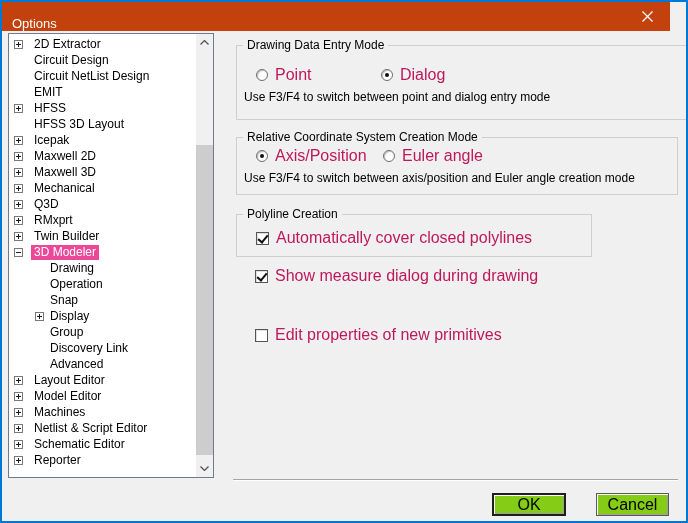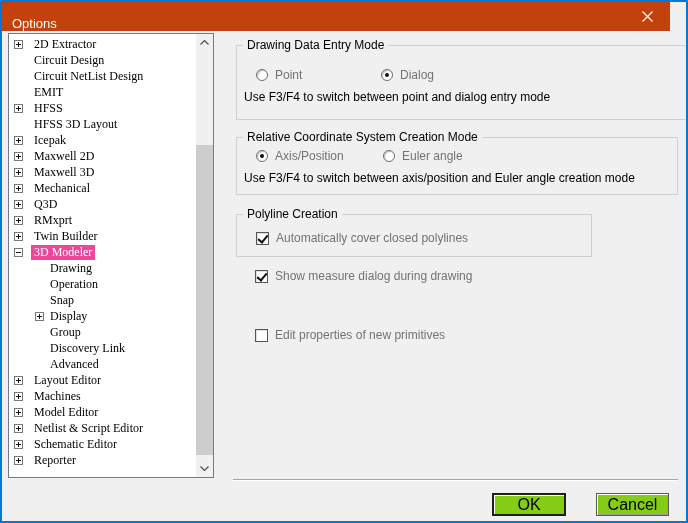--- a/index.html
+++ b/index.html
@@ -4,21 +4,21 @@
 <style>
   html,body{margin:0;padding:0;background:#d4d4d4;font-family:"Liberation Sans","DejaVu Sans",sans-serif;}
   *{box-sizing:border-box;}
   .dialog{position:relative;width:688px;height:523px;background:#f0f0f0;border:2px solid #0078d7;overflow:hidden;}
   
   .titlebar{position:absolute;left:0;top:0;right:16px;height:29px;background:#c2410c;display:flex;align-items:flex-end;}
   .title{color:#ffffff;font-size:13px;margin-left:10px;}
   .close-btn{position:absolute;right:0;top:0;width:45px;height:29px;display:flex;align-items:center;justify-content:center;cursor:default;}
   
   .tree{position:absolute;left:6px;top:31px;width:206px;height:445px;background:#ffffff;border:1px solid #6d7b8a;}
-  .tree-items{position:absolute;left:0;top:2px;right:18px;bottom:0;overflow:hidden;font-family:Liberation Serif, serif;}
+  .tree-items{position:absolute;left:0;top:2px;right:18px;bottom:0;overflow:hidden;}
   .tree-row{height:16px;display:flex;align-items:center;font-size:12px;color:#000;white-space:nowrap;}
   .tree-row.lv0{padding-left:5px;}
   .tree-row.lv1{padding-left:26px;}
   .expand{width:9px;height:9px;flex:0 0 9px;border:1px solid #787878;background:#fff;position:relative;}
   .expand::before{content:"";position:absolute;left:1px;right:1px;top:50%;height:1px;margin-top:-0.5px;background:#1a1a1a;}
   .expand.plus::after{content:"";position:absolute;top:1px;bottom:1px;left:50%;width:1px;margin-left:-0.5px;background:#1a1a1a;}
   .expand.none{visibility:hidden;}
   .tlabel{padding:1px 3px;line-height:13px;}
   .lv0 .tlabel{margin-left:8px;}
   .lv1 .tlabel{margin-left:3px;}
@@ -28,21 +28,21 @@
   .sb-btn{position:absolute;left:0;width:17px;height:17px;display:flex;align-items:center;justify-content:center;background:#f0f0f0;}
   .sb-btn.up{top:0;}
   .sb-btn.down{bottom:0;}
   .sb-thumb{position:absolute;left:0;top:111px;width:17px;height:310px;background:#cdcdcd;}
   
   .group{position:absolute;border:1px solid #cfcfcf;}
   #g1{left:234px;top:43px;width:502px;height:75px;}
   #g2{left:234px;top:135px;width:442px;height:58px;}
   #g3{left:234px;top:212px;width:356px;height:43px;padding-left:25px;}
   .glabel{position:absolute;top:-8px;left:6px;background:#f0f0f0;padding:0 4px;font-size:12px;color:#000;line-height:14px;}
-  .ctrl{position:absolute;display:flex;align-items:center;font-size:12px;color:#737373;white-space:nowrap;}
+  .ctrl{position:absolute;display:flex;align-items:center;font-size:16px;color:#be185d;white-space:nowrap;}
   .clabel{margin-left:7px;line-height:14px;}
   .hint{position:absolute;left:7px;font-size:12px;color:#000;white-space:nowrap;}
   #g1 .c1{left:19px;top:22px;}  #g1 .c2{left:144px;top:22px;}  #g1 .hint{top:44px;}
   #g2 .c1{left:19px;top:11px;}  #g2 .c2{left:146px;top:11px;}  #g2 .hint{top:33px;}
   #g3 .c1{left:19px;top:16px;}
   #cb1{left:253px;top:267px;}
   #cb2{left:253px;top:290px;margin-top:36px;}
   
   .rb{width:12px;height:12px;flex:0 0 12px;border-radius:50%;background:#fff;border:1px solid #6e6e6e;box-shadow:inset 1px 1px 1px rgba(0,0,0,0.25);position:relative;}
   .rb.checked::after{content:"";position:absolute;left:3px;top:3px;width:4px;height:4px;border-radius:50%;background:#101010;}
@@ -154,25 +154,25 @@
         <div class="tree-row lv1">
           <span class="expand none"></span>
           <span class="tlabel">Advanced</span>
         </div>
         <div class="tree-row lv0">
           <span class="expand plus"></span>
           <span class="tlabel">Layout Editor</span>
         </div>
         <div class="tree-row lv0">
           <span class="expand plus"></span>
+          <span class="tlabel">Model Editor</span>
+        </div>
+        <div class="tree-row lv0">
+          <span class="expand plus"></span>
           <span class="tlabel">Machines</span>
-        </div>
-        <div class="tree-row lv0">
-          <span class="expand plus"></span>
-          <span class="tlabel">Model Editor</span>
         </div>
         <div class="tree-row lv0">
           <span class="expand plus"></span>
           <span class="tlabel">Netlist &amp; Script Editor</span>
         </div>
         <div class="tree-row lv0">
           <span class="expand plus"></span>
           <span class="tlabel">Schematic Editor</span>
         </div>
         <div class="tree-row lv0">

